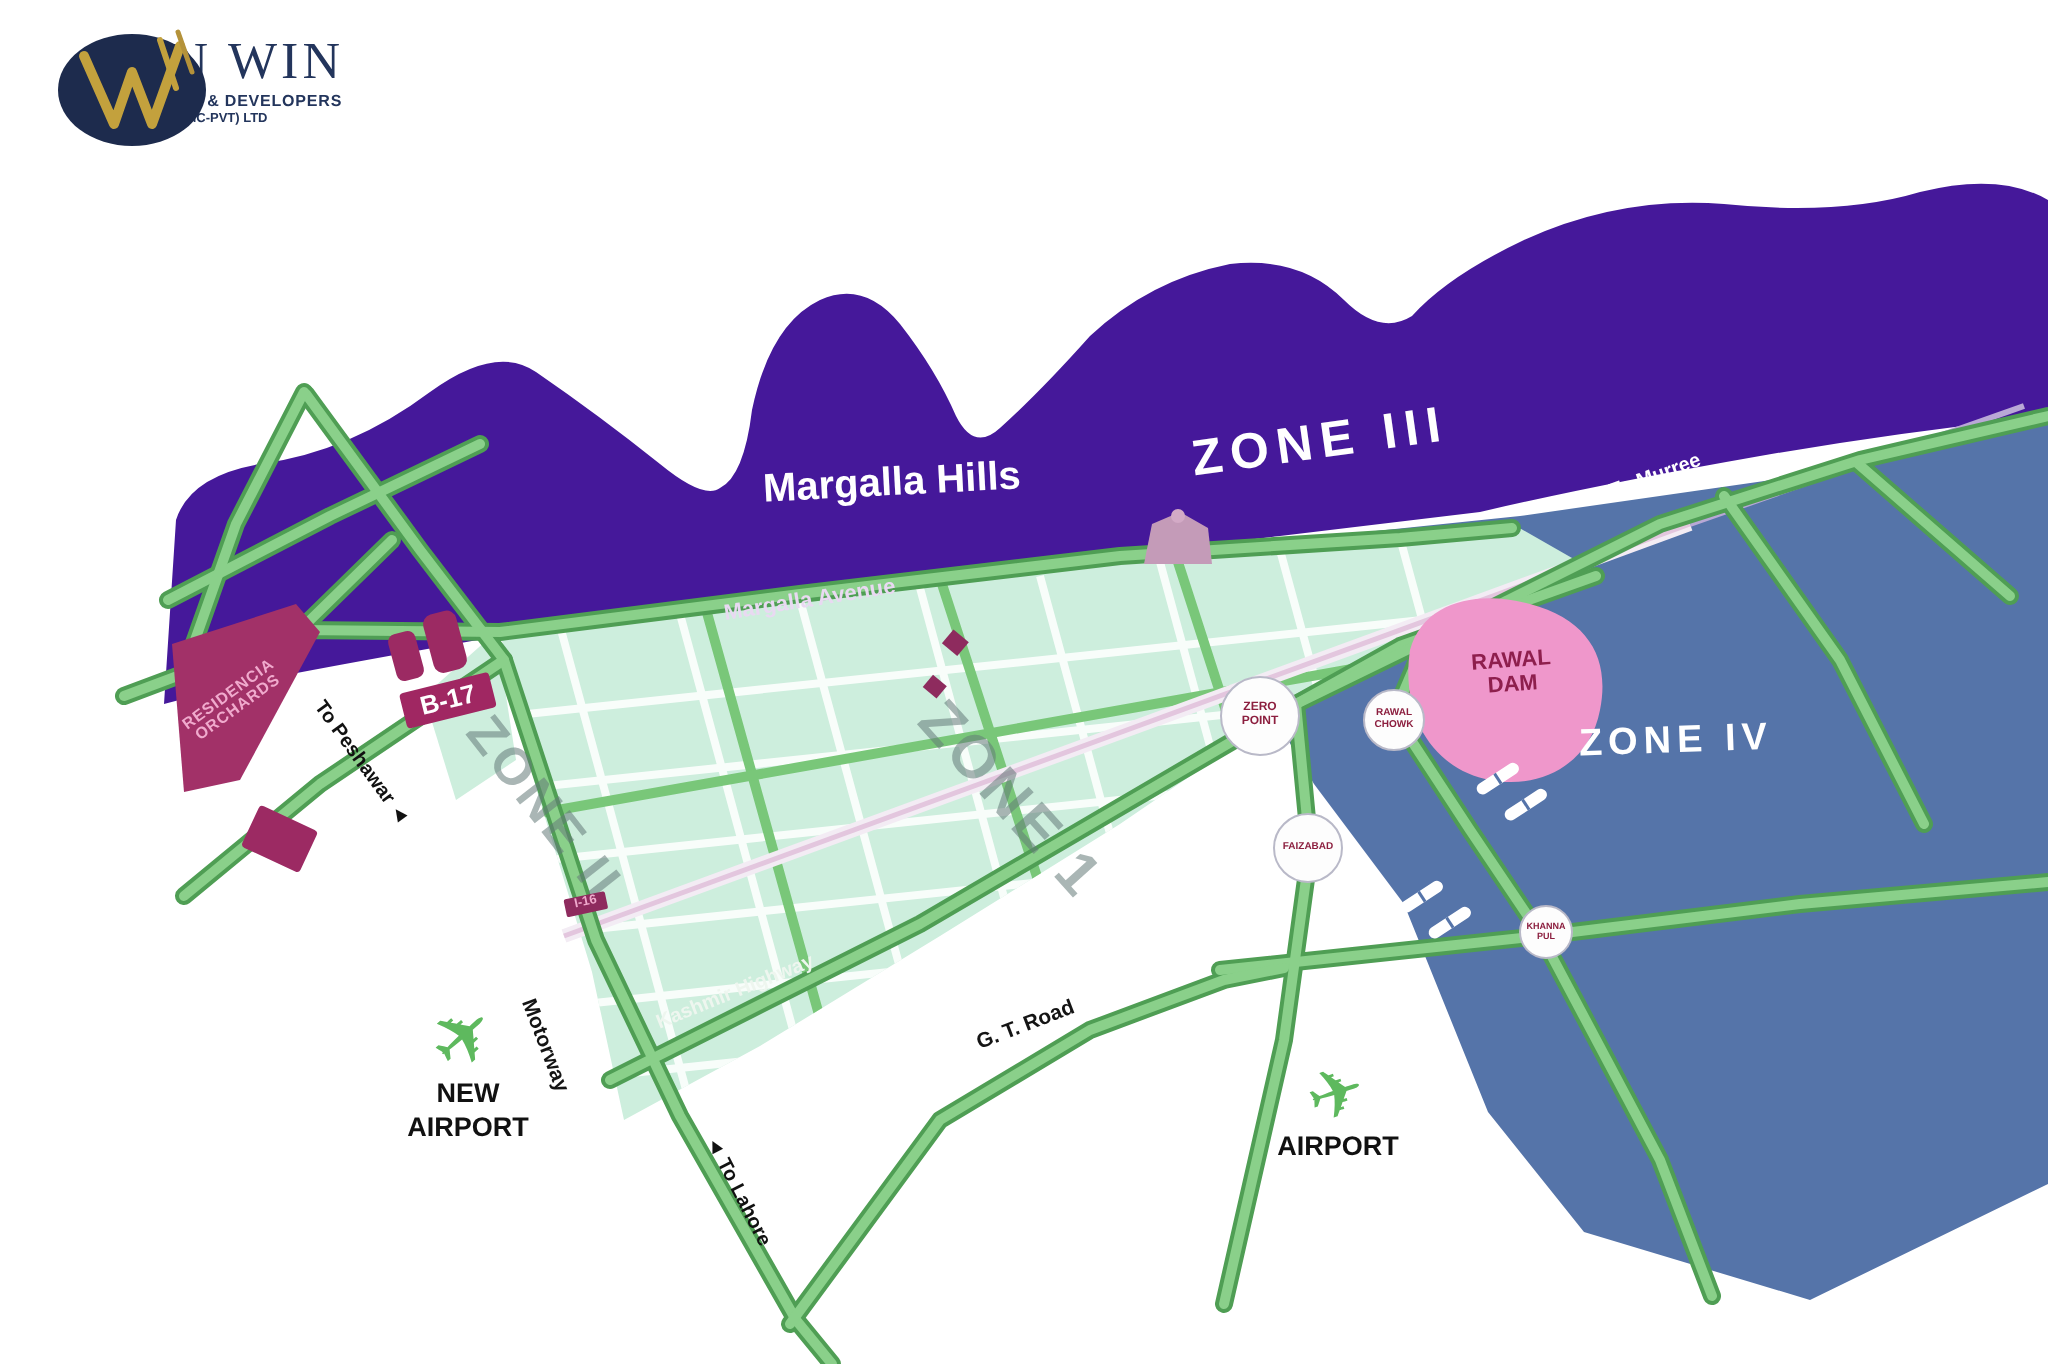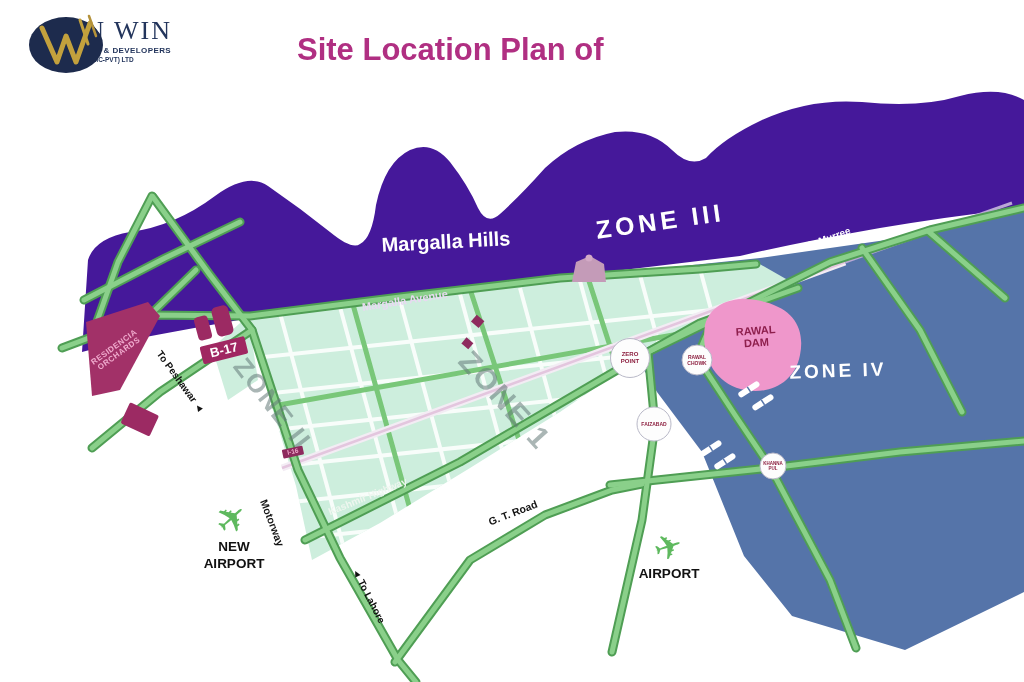--- a/index.html
+++ b/index.html
@@ -193,21 +193,20 @@
       <path d="M16,14 L31,48 L40,22 L50,48 L64,9" fill="none" stroke="#c3a13d" stroke-width="5" stroke-linecap="round" stroke-linejoin="round"></path>
       <path d="M54,6 L62,30" fill="none" stroke="#c3a13d" stroke-width="3" stroke-linecap="round"></path>
       <path d="M63,2 L70,22" fill="none" stroke="#b4923a" stroke-width="2.5" stroke-linecap="round"></path>
     </svg>
     <div class="logo-name">WIN WIN</div>
     <div class="logo-tag">MARKETING &amp; DEVELOPERS</div>
     <div class="logo-sub">(SMC-PVT) LTD</div>
   </div>
 
   <div class="title">
-    <div>Site Location Plan of</div>
   </div>
 
   <div class="lbl hills-lbl" style="left:446px;top:242px;--r:-3deg;">Margalla Hills</div>
   <div class="lbl zone3-lbl" style="left:660px;top:221px;--r:-8deg;">ZONE III</div>
   <div class="lbl zone4-lbl" style="left:838px;top:371px;--r:-2deg;">ZONE IV</div>
   <div class="lbl wm" style="left:272px;top:404px;--r:52deg;">ZONE II</div>
   <div class="lbl wm wm1" style="left:505px;top:400px;--r:48deg;">ZONE 1</div>
 
   <div class="lbl roadlbl-lav" style="left:405px;top:301px;--r:-9deg;">Margalla Avenue</div>
   <div class="lbl roadlbl-light" style="left:368px;top:497px;--r:-22deg;">Kashmir Highway</div>

